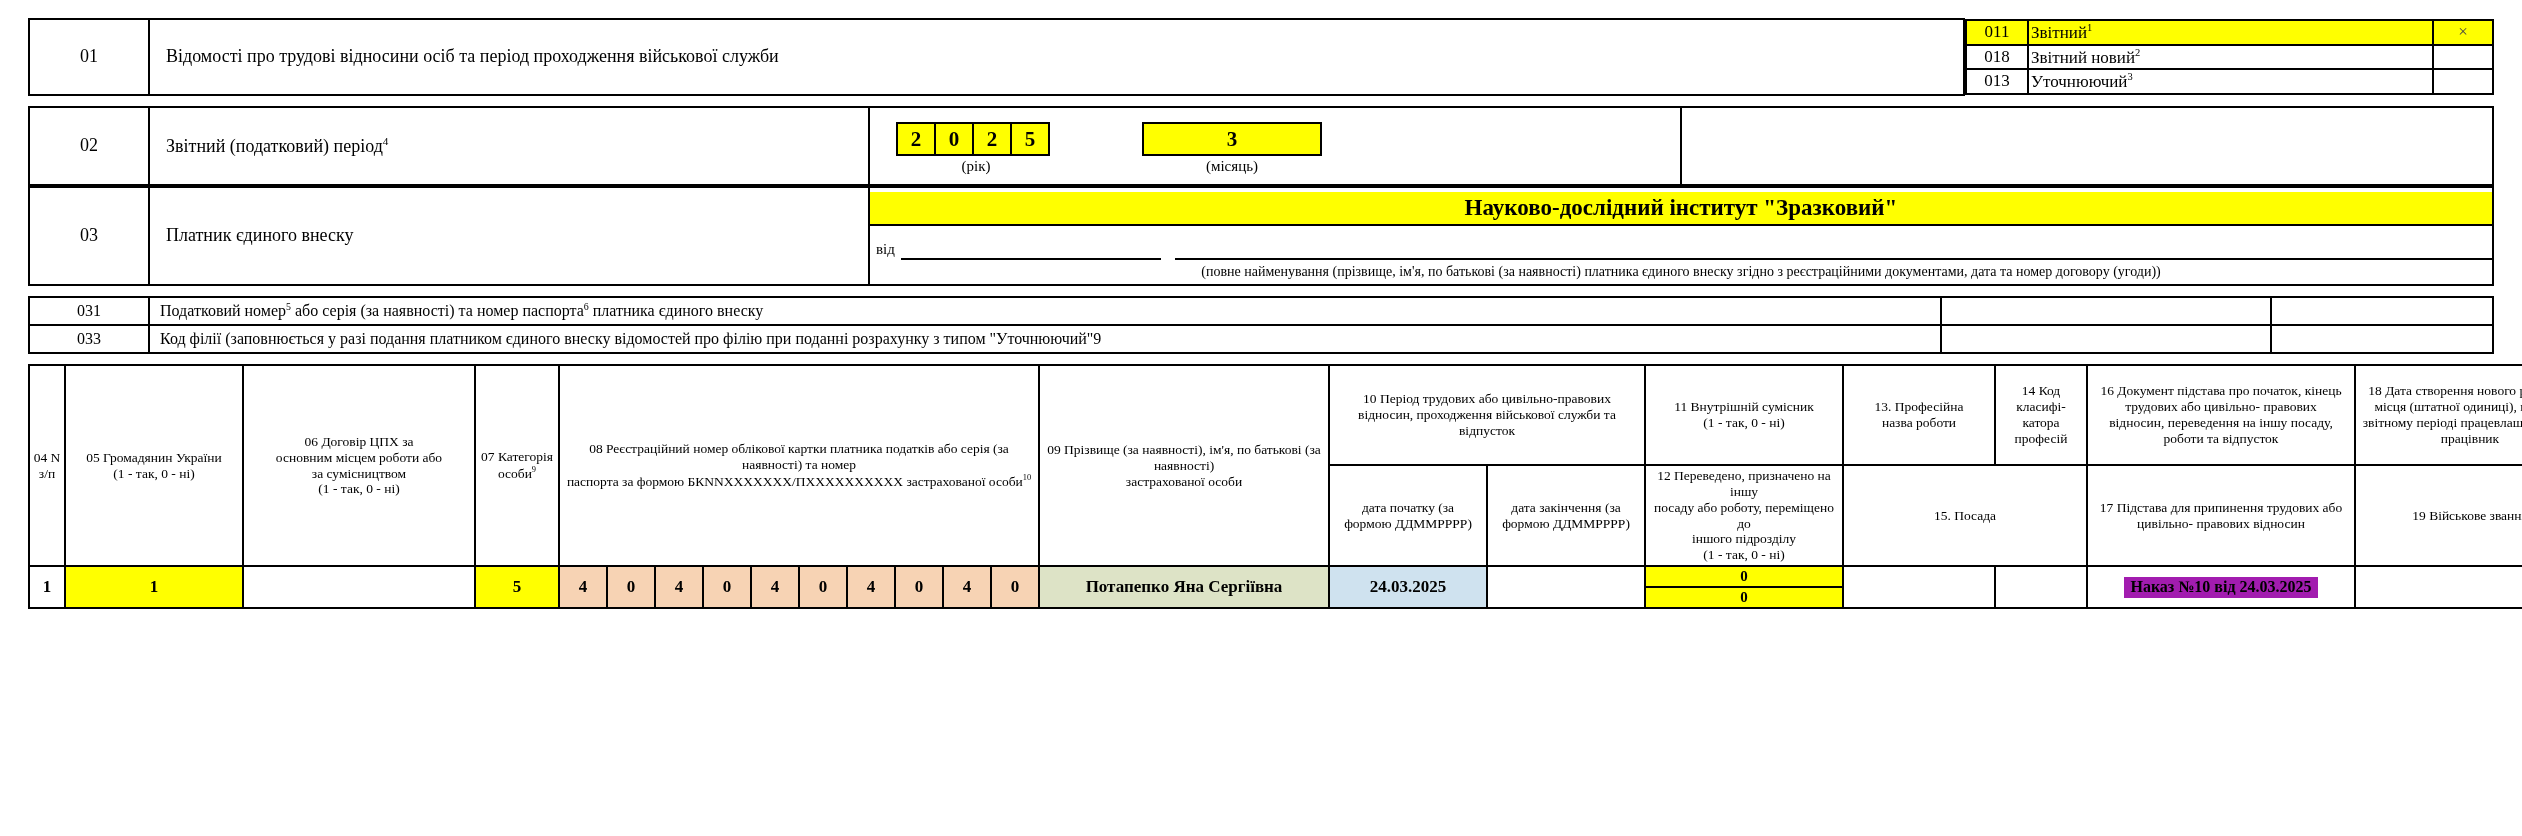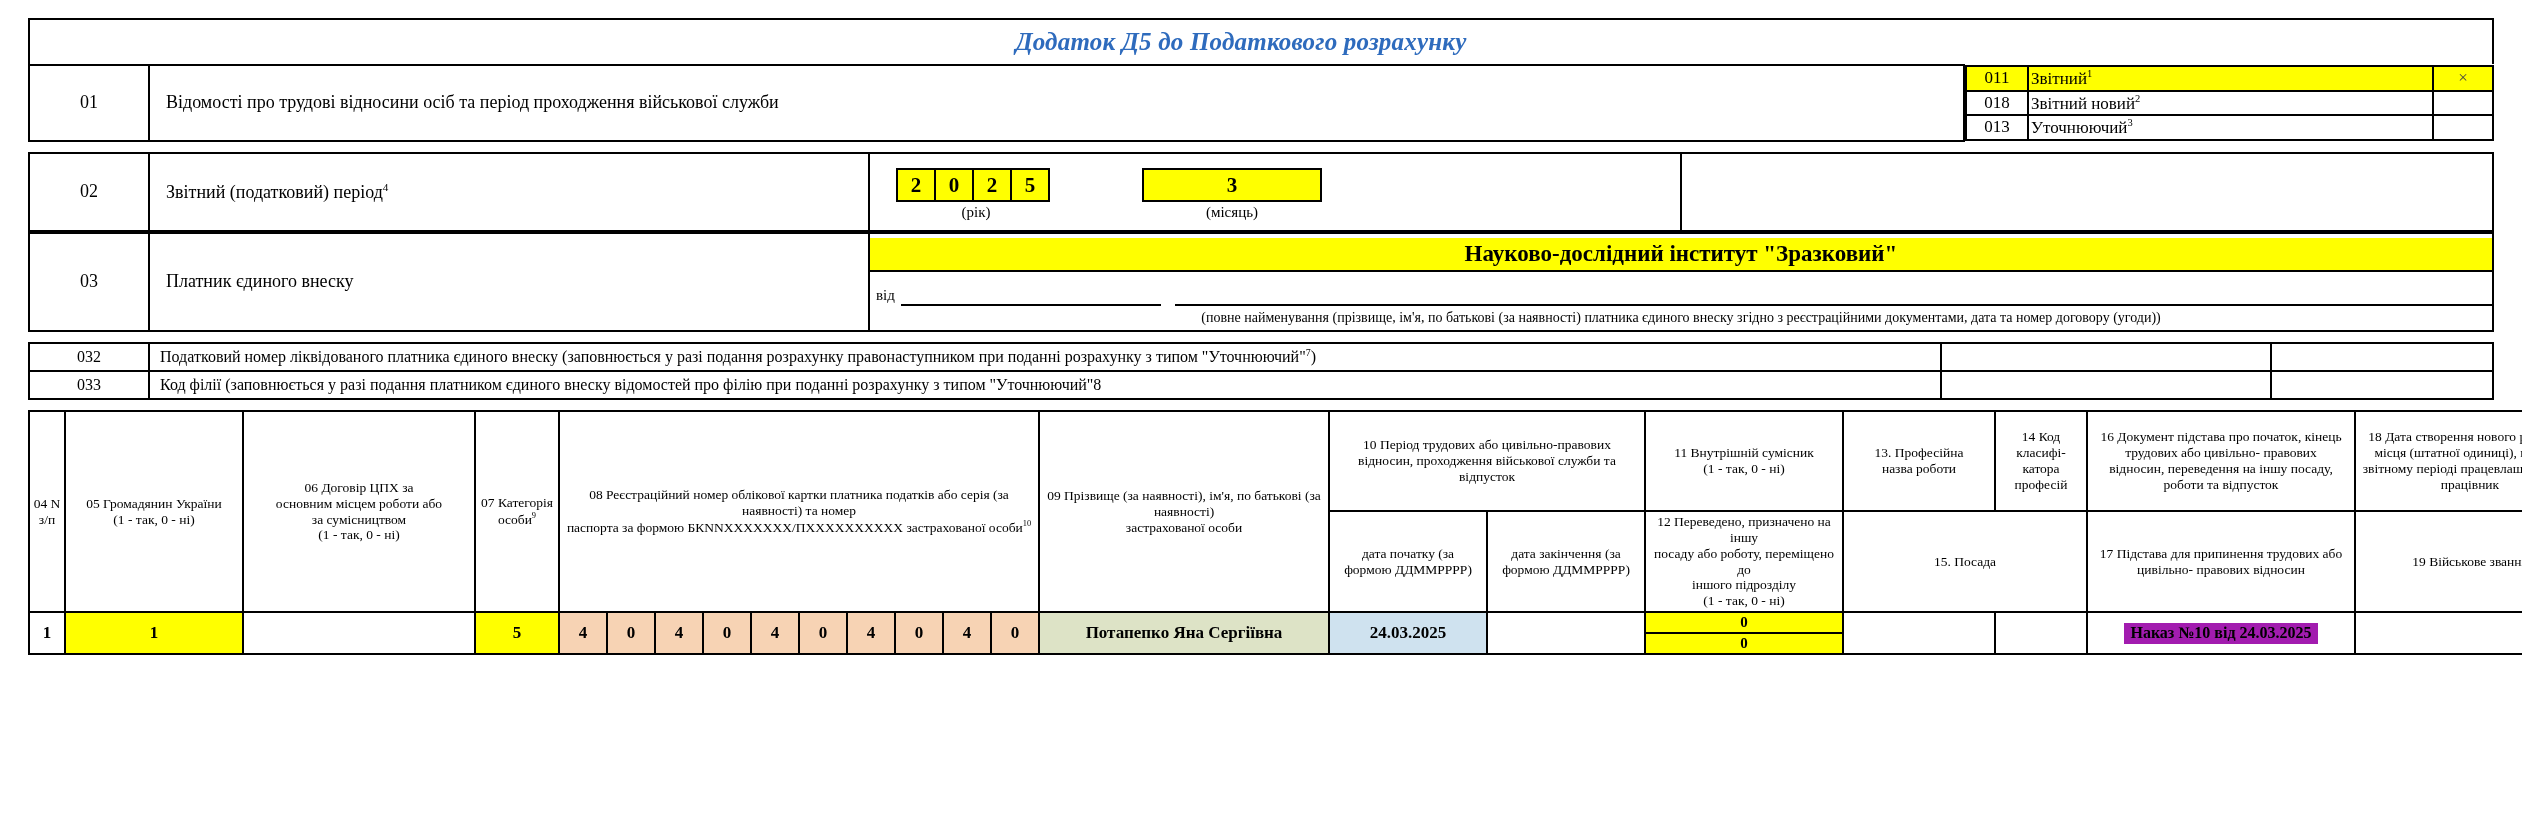--- a/index.html
+++ b/index.html
@@ -158,23 +158,20 @@
     font-weight: bold; font-size: 16px;
   }
   .pad0 { padding: 0 !important; }
 </style>
 </head>
 <body>
 
 <div id="page">
 <div class="wrap">
 
-  <div class="title-band">
-    <span class="title-text">Додаток Д5 до Податкового розрахунку</span>
-  </div>
 
   <table class="frame sec01">
     <tbody>
           <tr>
       <td class="rownum">01</td>
       <td class="rowlabel">Відомості  про трудові відносини осіб та період проходження військової служби</td>
       <td class="typebox">
         <table class="types">
           <tbody>
                   <tr class="sel">
@@ -244,29 +241,29 @@
         <div class="org-hint">(повне найменування (прізвище, ім'я, по батькові (за наявності) платника єдиного внеску згідно з реєстраційними документами, дата та номер договору (угоди))</div>
       </td>
     </tr>
   </tbody>
       </table>
 
   <div class="gap"></div>
 
   <table class="frame sec03x">
     <tbody>
-    <tr>
-      <td class="rownum">032</td>
-      <td class="rowlabel"><span>Податковий номер ліквідованого платника єдиного внеску (заповнюється у разі подання розрахунку правонаступником при поданні розрахунку з типом "Уточнюючий"</span><sup>7</sup><span>)</span></td>
+          <tr>
+      <td class="rownum">031</td>
+      <td class="rowlabel"><span>Податковий номер</span><sup>5</sup><span> або серія (за наявності) та номер паспорта</span><sup>6</sup><span> платника єдиного внеску</span></td>
       <td class="val-a"></td>
       <td class="val-b"></td>
     </tr>
     <tr>
       <td class="rownum">033</td>
-      <td class="rowlabel">Код філії (заповнюється у разі подання платником єдиного внеску відомостей про філію при поданні розрахунку з типом "Уточнюючий"8</td>
+      <td class="rowlabel">Код філії (заповнюється у разі подання платником єдиного внеску відомостей про філію при поданні розрахунку з типом "Уточнюючий"9</td>
       <td class="val-a"></td>
       <td class="val-b"></td>
     </tr>
   </tbody>
       </table>
 
   <div class="gap"></div>
 
   <table class="grid">
     <colgroup>

